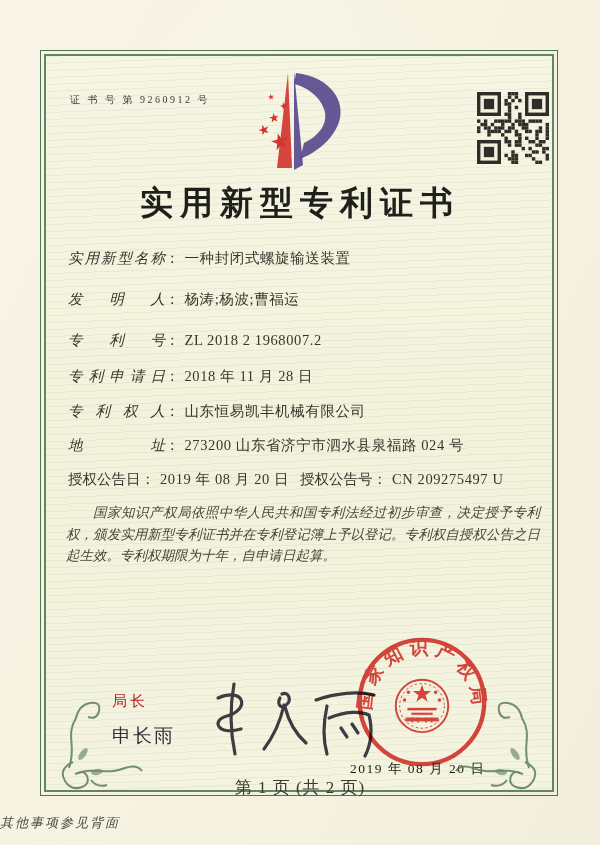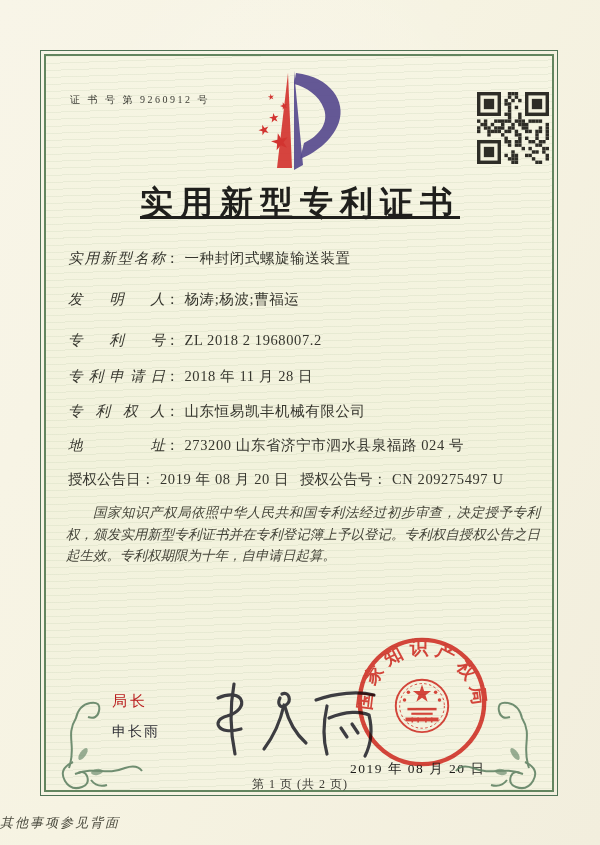--- a/index.html
+++ b/index.html
@@ -22,35 +22,35 @@
     border:2.5px solid #63855f;box-sizing:border-box;
     background:
       repeating-linear-gradient(178deg,
         rgba(122,152,108,0.10) 0px, rgba(122,152,108,0.10) 1px,
         rgba(0,0,0,0) 1px, rgba(0,0,0,0) 7px),
       linear-gradient(180deg,#f6f5e3 0%,#f2f2dc 55%,#f4f3e0 100%);
   }
   
   .cert-no{left:70px;top:93px;font-size:10px;letter-spacing:2.5px;color:#3a3a33;}
   .title{left:0;right:0;top:181px;text-align:center;font-size:33px;font-weight:bold;
-         letter-spacing:7px;color:#1f1f1c;text-decoration:underline;}
+         letter-spacing:7px;color:#1f1f1c;}
   .frow{left:68px;height:20px;font-size:14.5px;color:#36362e;white-space:nowrap;}
   .flabel{display:inline-block;width:97px;text-align:justify;text-align-last:justify;vertical-align:top;font-style:italic;}
   .fcolon{display:inline-block;}
   .fvalue{margin-left:5px;letter-spacing:0.6px;}
   .paras{left:66px;top:502px;width:474px;font-size:13.5px;line-height:1.6;
          font-style:italic;color:#45453a;text-align:justify;}
   .paras p{margin:0;text-indent:2em;}
   .signer-title{left:112px;top:692px;font-size:15px;letter-spacing:3px;color:#b91c1c;
         font-family:"Liberation Sans","DejaVu Sans",sans-serif;font-weight:500;}
-  .signer-name{left:112px;top:723px;font-size:14px;letter-spacing:2px;color:#2f2f36;
+  .signer-name{left:112px;top:723px;font-size:19px;letter-spacing:2px;color:#2f2f36;
         font-family:"Liberation Sans","DejaVu Sans",sans-serif;font-weight:500;}
   .seal-wrap{left:354px;top:634px;width:136px;height:136px;mix-blend-mode:multiply;opacity:.93;}
   .seal-date{left:350px;top:760px;font-size:13.5px;letter-spacing:1.5px;color:#1d1d1a;}
-  .page-num{left:0;right:0;top:776px;text-align:center;font-size:12px;color:#3a3a33;letter-spacing:1px;}
+  .page-num{left:0;right:0;top:776px;text-align:center;font-size:17px;color:#3a3a33;letter-spacing:1px;}
   .back-note{left:0;right:0;top:814px;text-align:left;font-size:13px;font-style:italic;color:#4c4c40;letter-spacing:2px;}
   .logo{left:243px;top:66px;width:114px;height:112px;}
   .qr{left:477px;top:92px;width:72px;height:72px;}
   .flourish{width:102px;height:102px;opacity:.85;}
   .flourish-bl{left:45px;top:690px;}
   .flourish-br{left:451px;top:690px;transform:scaleX(-1);}
 </style>
 </head>
 <body>
 

